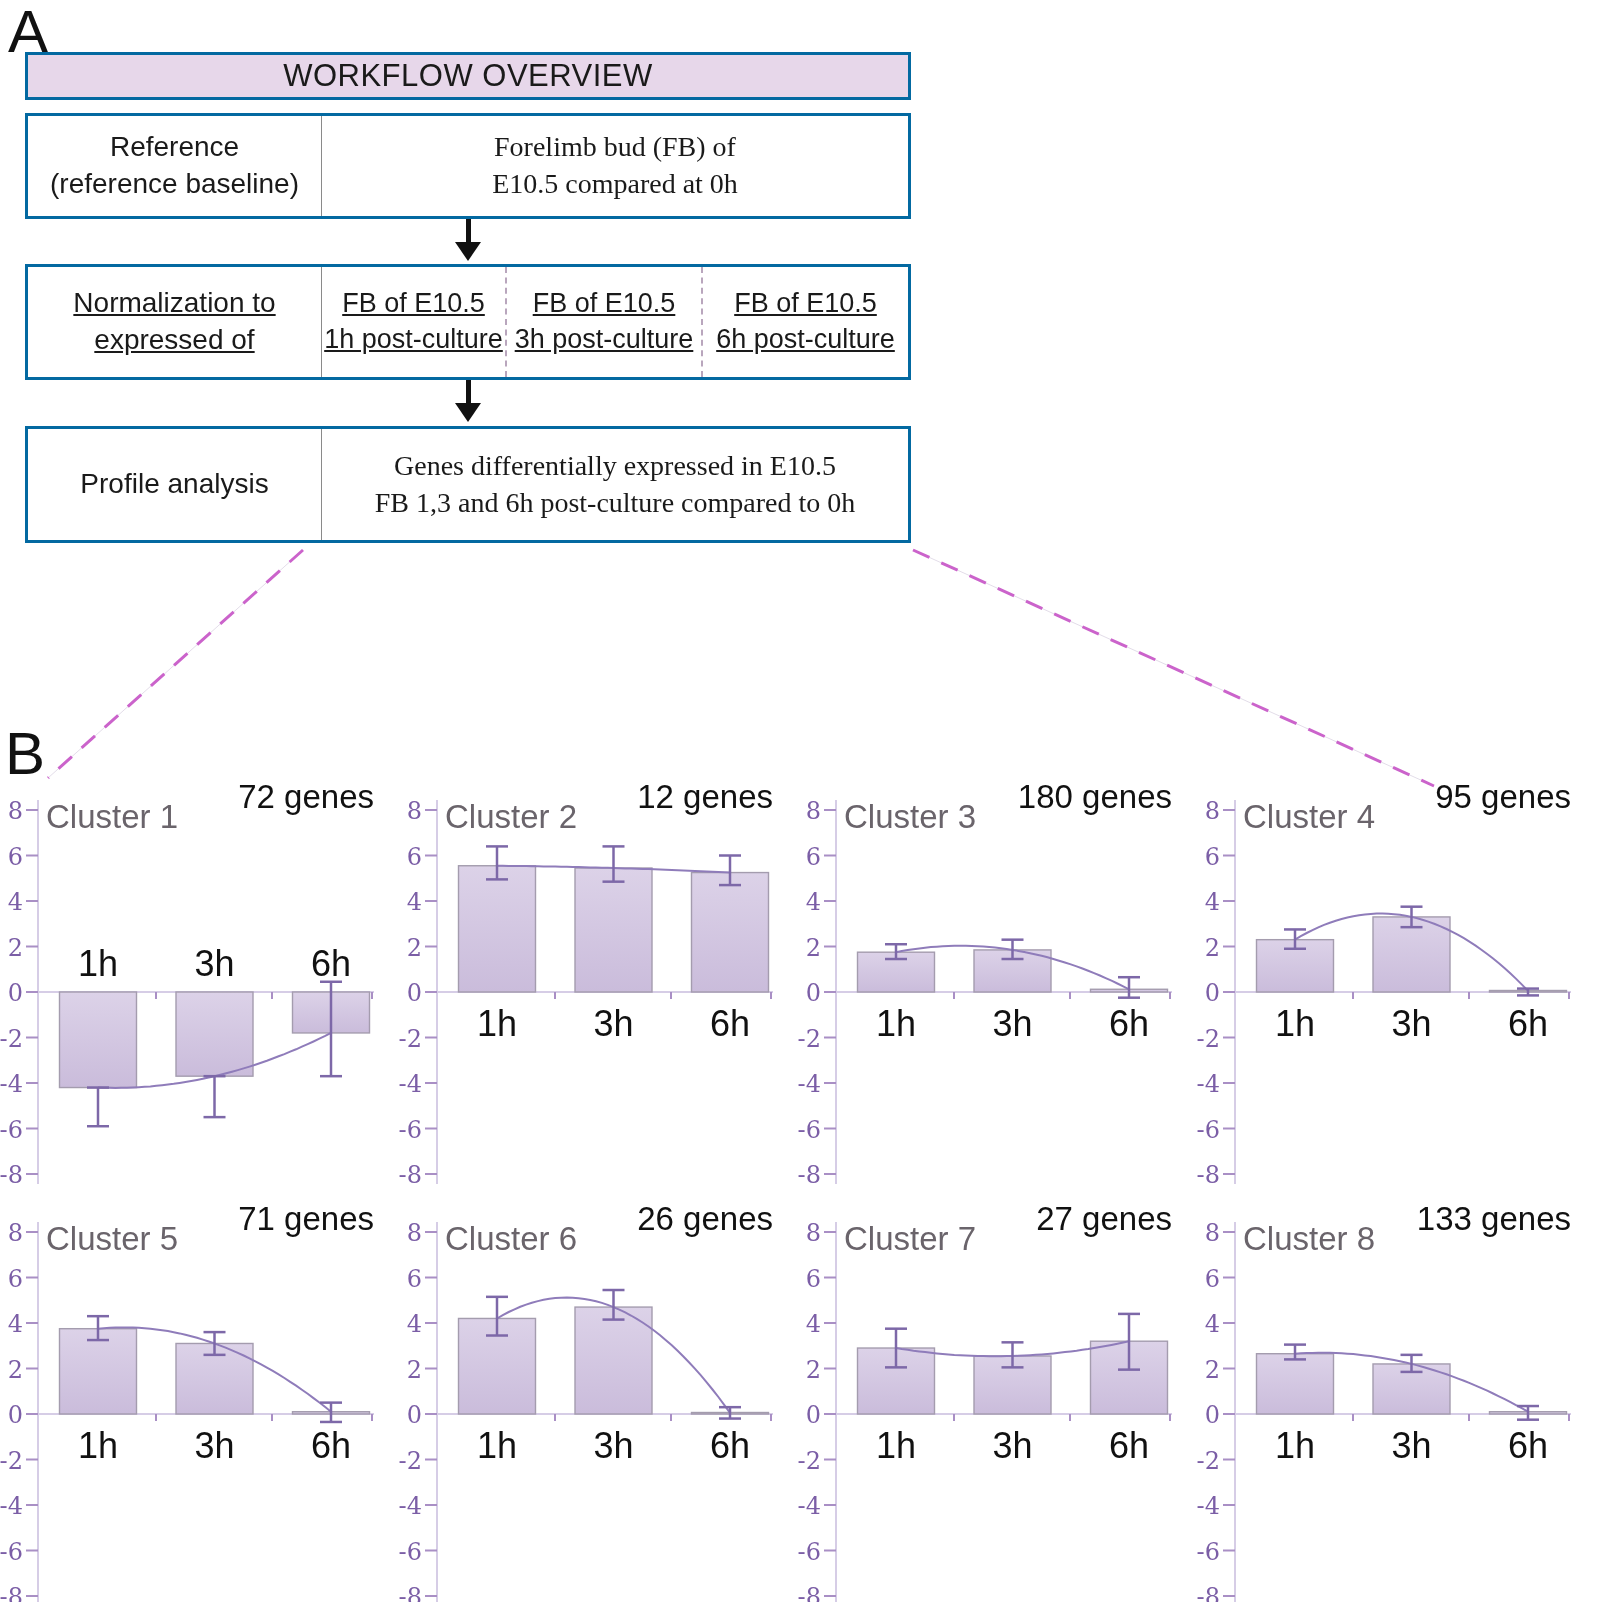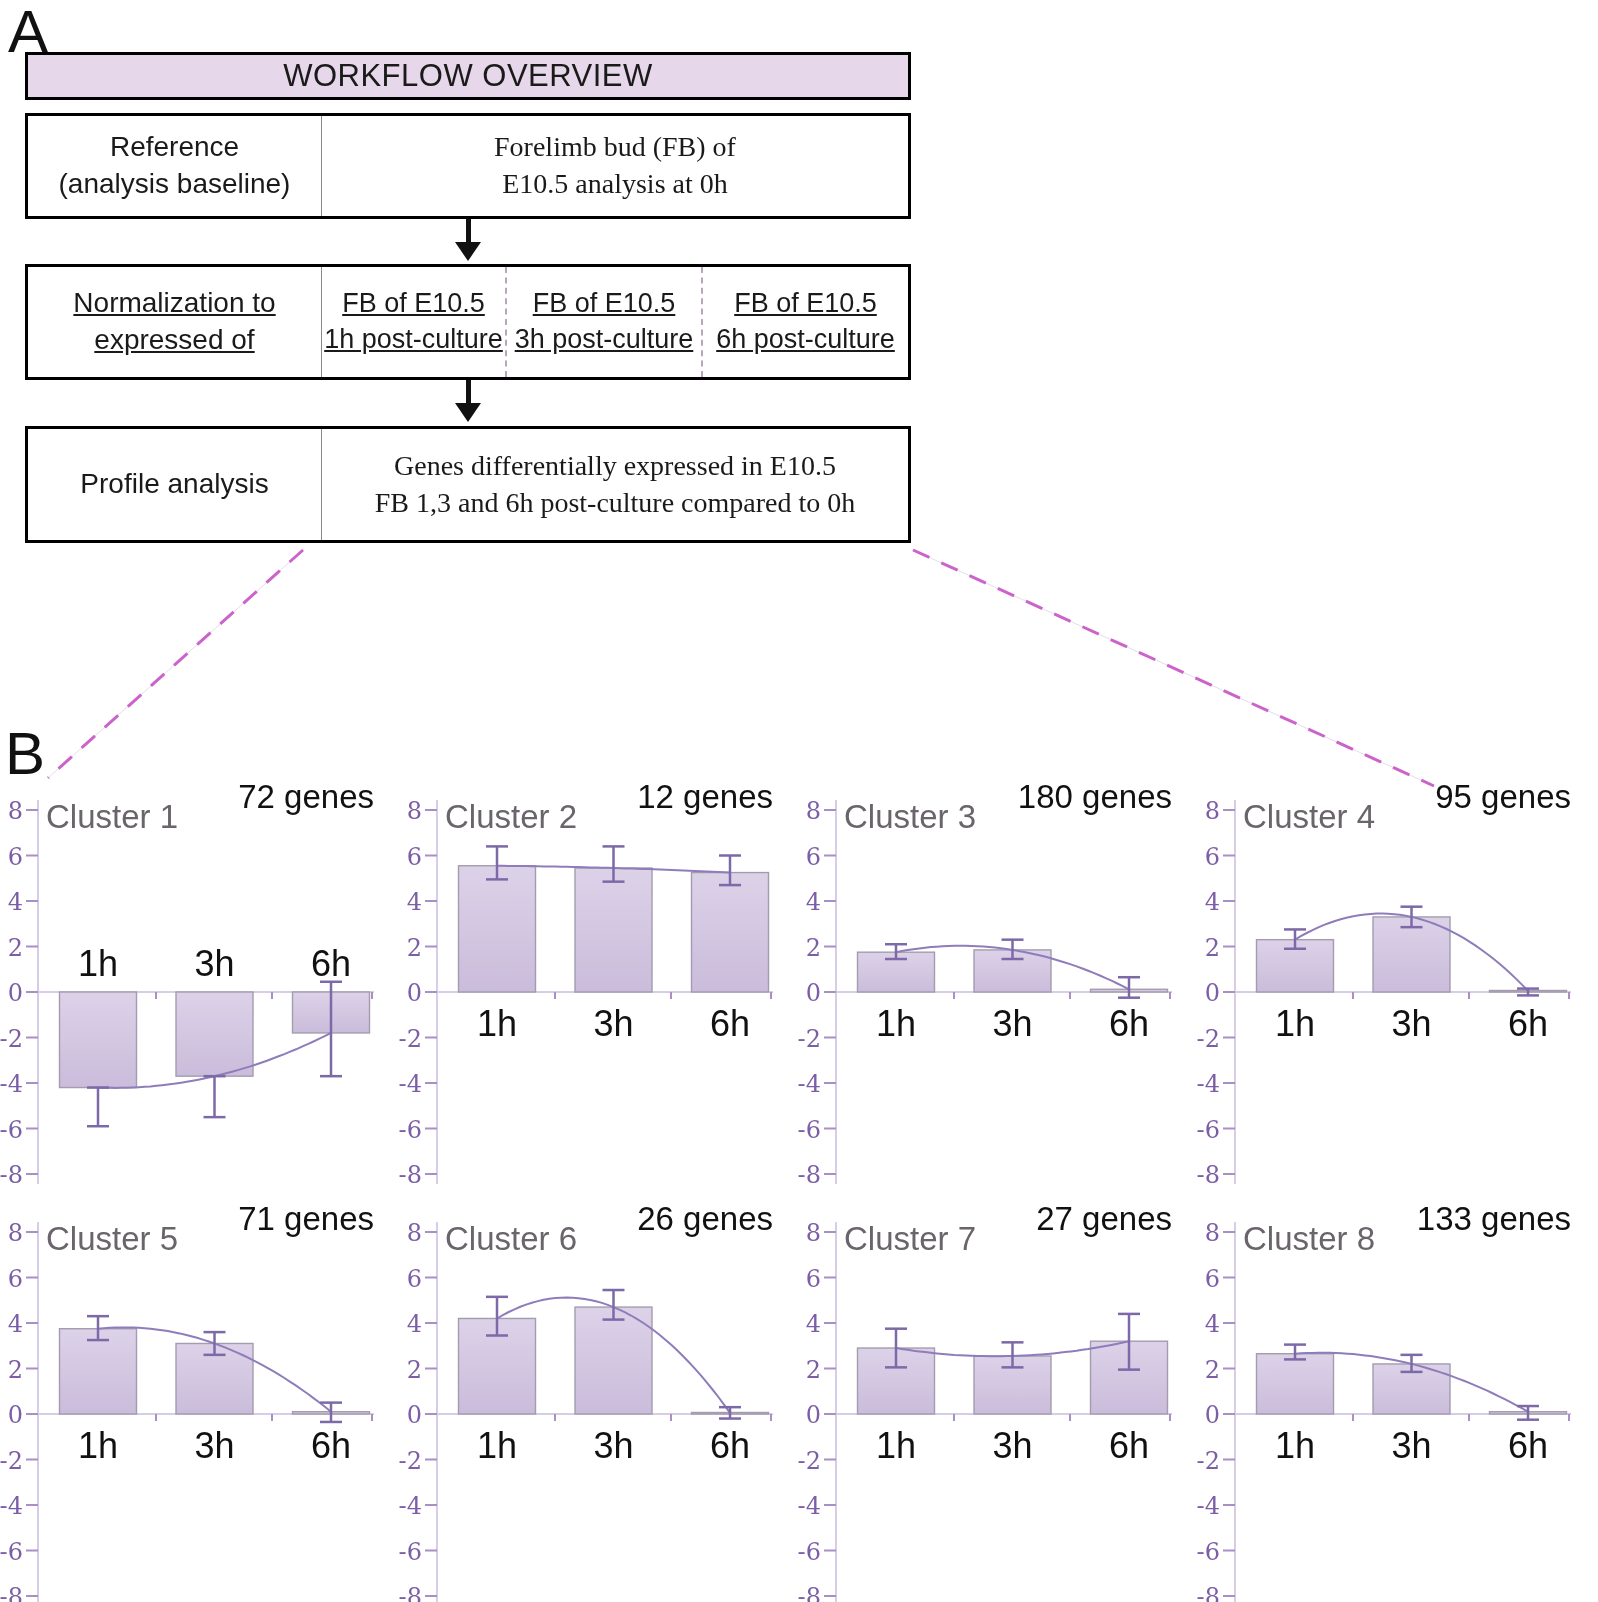--- a/index.html
+++ b/index.html
@@ -6,21 +6,21 @@
   body{width:1598px;height:1602px;position:relative;overflow:hidden;
        font-family:"Liberation Sans",sans-serif;color:#1a1a1a;}
 
   .panel-letter{position:absolute;font-size:60px;color:#111;line-height:1;
                 font-family:"Liberation Sans",sans-serif;}
   #label-a{left:8px;top:2px;}
   #label-b{left:5px;top:724px;}
 
   
   .flow{position:absolute;left:25px;top:52px;width:886px;}
-  .fbox{box-sizing:border-box;border:3px solid #000000;background:#fff;
+  .fbox{box-sizing:border-box;border:3px solid #0369a1;background:#fff;
         display:flex;align-items:stretch;}
   .fbox.header{height:48px;background:#e7d7ea;justify-content:center;align-items:center;
                font-size:31px;letter-spacing:0.5px;margin-bottom:13px;}
   .row1{height:106px;}
   .row2{height:116px;text-decoration:underline;}
   .row3{height:117px;justify-content:flex-end;}
   .cell{display:flex;flex-direction:column;justify-content:center;align-items:center;
         text-align:center;font-size:28px;line-height:1.32;box-sizing:border-box;padding:2px 0;}
   .cell.c-left{flex:0 0 294px;border-right:1px solid #8a8a8a;}
   .cell.c-rest{flex:1 1 auto;font-family:Liberation Serif, serif;}
@@ -51,25 +51,25 @@
 <div class="panel-letter" id="label-a">A</div>
 
 <div class="flow">
   <div class="fbox header">
     <span>WORKFLOW OVERVIEW</span>
   </div>
 
   <div class="fbox row1">
     <div class="cell c-left">
       <div>Reference</div>
-      <div>(analysis baseline)</div>
+      <div>(reference baseline)</div>
     </div>
     <div class="cell c-rest">
       <div>Forelimb bud (FB) of</div>
-      <div>E10.5 analysis at 0h</div>
+      <div>E10.5 compared at 0h</div>
     </div>
   </div>
 
   <div class="arrow-wrap">
     <div class="arrow-shaft"></div>
     <div class="arrow-head"></div>
   </div>
 
   <div class="fbox row2">
     <div class="cell c-left">

